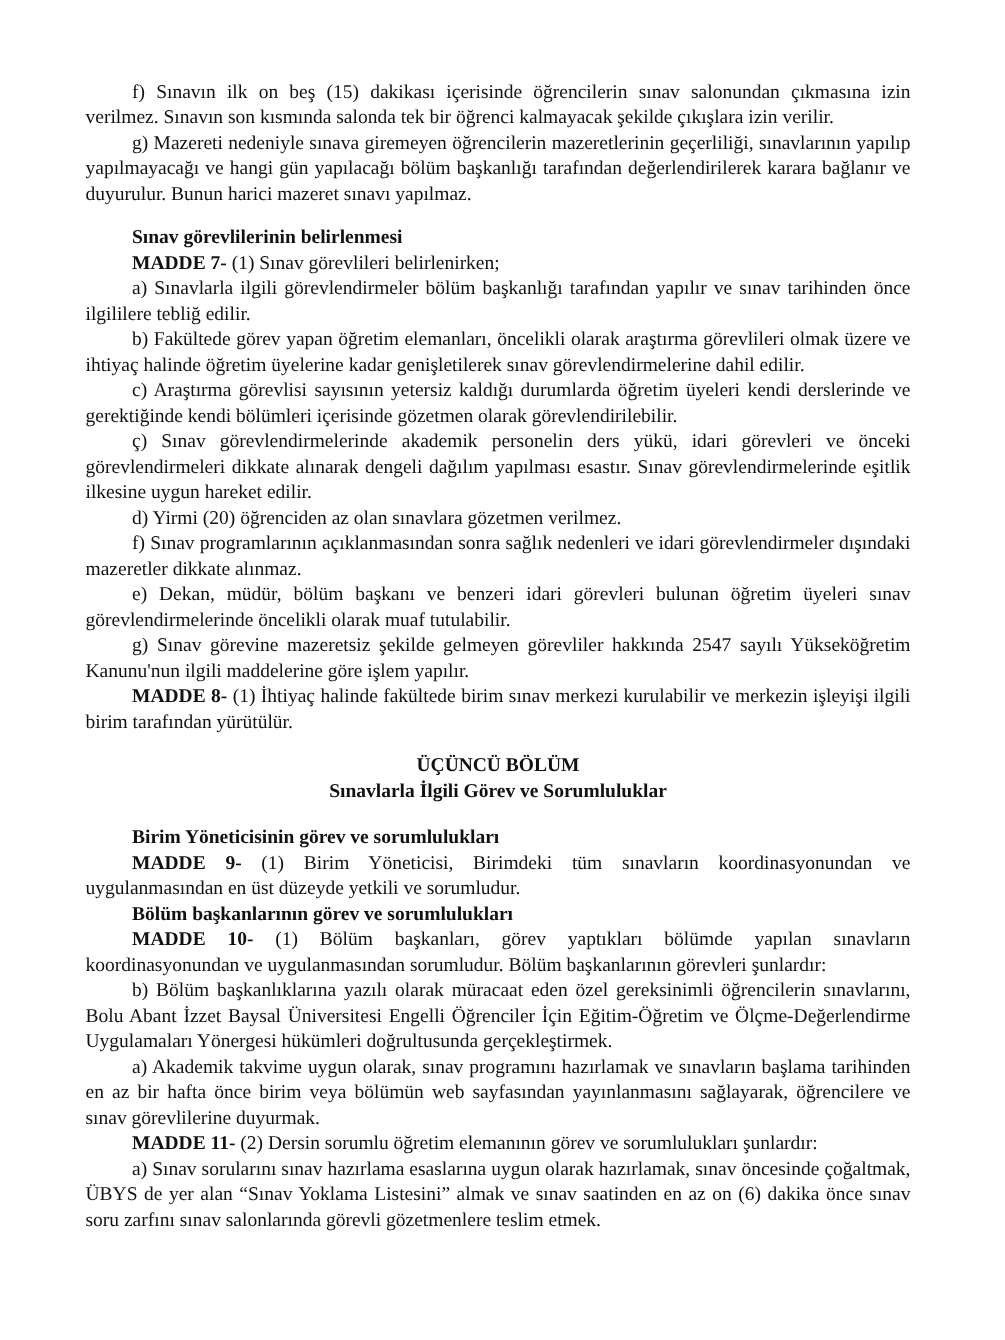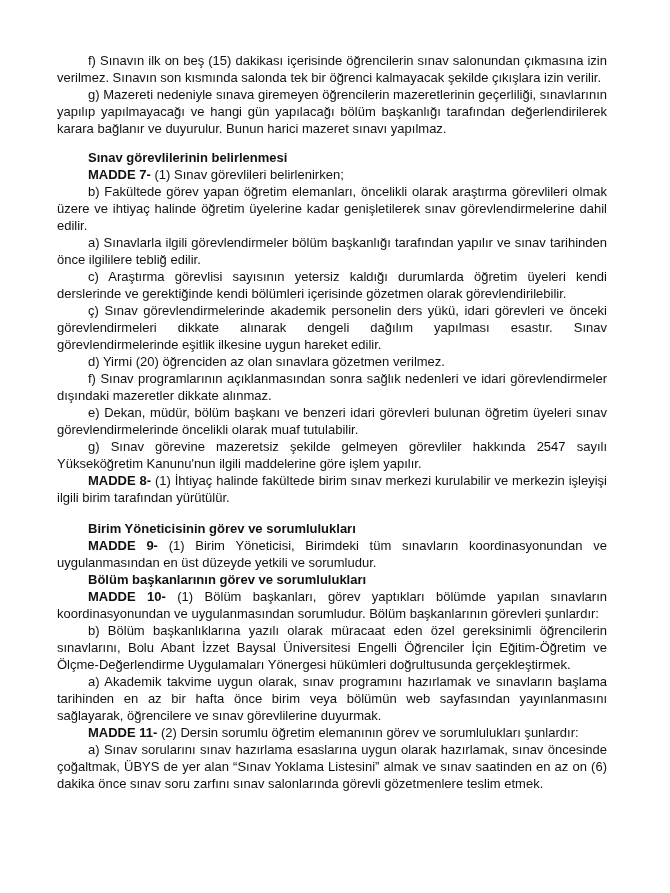--- a/index.html
+++ b/index.html
@@ -11,21 +11,21 @@
     width: 670px;
     height: 893px;
     overflow: hidden;
   }
   .page {
     box-sizing: border-box;
     width: 670px;
     height: 893px;
     padding: 52px 63px 20px 57px;
     background: #ffffff;
-    font-family: Liberation Sans, sans-serif;
+    font-family: Liberation Serif, serif;
     font-size: 13px;
     line-height: 17px;
     color: #111111;
   }
   .page p {
     margin: 0;
     text-align: justify;
     text-indent: 31px;
   }
   .heading {
@@ -49,32 +49,34 @@
 </head>
 <body>
 
 <div class="page">
 
   <p>f) Sınavın ilk on beş (15) dakikası içerisinde öğrencilerin sınav salonundan çıkmasına izin verilmez. Sınavın son kısmında salonda tek bir öğrenci kalmayacak şekilde çıkışlara izin verilir.</p>
   <p>g) Mazereti nedeniyle sınava giremeyen öğrencilerin mazeretlerinin geçerliliği, sınavlarının yapılıp yapılmayacağı ve hangi gün yapılacağı bölüm başkanlığı tarafından değerlendirilerek karara bağlanır ve duyurulur. Bunun harici mazeret sınavı yapılmaz.</p>
 
   <p class="heading gap">Sınav görevlilerinin belirlenmesi</p>
   <p><span class="madde-label">MADDE 7-</span><span> (1) Sınav görevlileri belirlenirken;</span></p>
+  <p>a) Sınavlarla ilgili görevlendirmeler bölüm başkanlığı tarafından yapılır ve sınav tarihinden önce ilgililere tebliğ edilir.</p>
   <p>b) Fakültede görev yapan öğretim elemanları, öncelikli olarak araştırma görevlileri olmak üzere ve ihtiyaç halinde öğretim üyelerine kadar genişletilerek sınav görevlendirmelerine dahil edilir.</p>
-  <p>a) Sınavlarla ilgili görevlendirmeler bölüm başkanlığı tarafından yapılır ve sınav tarihinden önce ilgililere tebliğ edilir.</p>
   <p>c) Araştırma görevlisi sayısının yetersiz kaldığı durumlarda öğretim üyeleri kendi derslerinde ve gerektiğinde kendi bölümleri içerisinde gözetmen olarak görevlendirilebilir.</p>
   <p>ç) Sınav görevlendirmelerinde akademik personelin ders yükü, idari görevleri ve önceki görevlendirmeleri dikkate alınarak dengeli dağılım yapılması esastır. Sınav görevlendirmelerinde eşitlik ilkesine uygun hareket edilir.</p>
   <p>d) Yirmi (20) öğrenciden az olan sınavlara gözetmen verilmez.</p>
   <p>f) Sınav programlarının açıklanmasından sonra sağlık nedenleri ve idari görevlendirmeler dışındaki mazeretler dikkate alınmaz.</p>
   <p>e) Dekan, müdür, bölüm başkanı ve benzeri idari görevleri bulunan öğretim üyeleri sınav görevlendirmelerinde öncelikli olarak muaf tutulabilir.</p>
   <p>g) Sınav görevine mazeretsiz şekilde gelmeyen görevliler hakkında 2547 sayılı Yükseköğretim Kanunu'nun ilgili maddelerine göre işlem yapılır.</p>
 
   <p><span class="madde-label">MADDE 8-</span><span> (1) İhtiyaç halinde fakültede birim sınav merkezi kurulabilir ve merkezin işleyişi ilgili birim tarafından yürütülür.</span></p>
 
   <div class="chapter gap">
+    <p>ÜÇÜNCÜ BÖLÜM</p>
+    <p>Sınavlarla İlgili Görev ve Sorumluluklar</p>
   </div>
 
   <p class="heading gap-lg">Birim Yöneticisinin görev ve sorumlulukları</p>
   <p><span class="madde-label">MADDE 9-</span><span> (1) Birim Yöneticisi, Birimdeki tüm sınavların koordinasyonundan ve uygulanmasından en üst düzeyde yetkili ve sorumludur.</span></p>
 
   <p class="heading">Bölüm başkanlarının görev ve sorumlulukları</p>
   <p><span class="madde-label">MADDE 10-</span><span> (1) Bölüm başkanları, görev yaptıkları bölümde yapılan sınavların koordinasyonundan ve uygulanmasından sorumludur. Bölüm başkanlarının görevleri şunlardır:</span></p>
   <p>b) Bölüm başkanlıklarına yazılı olarak müracaat eden özel gereksinimli öğrencilerin sınavlarını, Bolu Abant İzzet Baysal Üniversitesi Engelli Öğrenciler İçin Eğitim-Öğretim ve Ölçme-Değerlendirme Uygulamaları Yönergesi hükümleri doğrultusunda gerçekleştirmek.</p>
   <p>a) Akademik takvime uygun olarak, sınav programını hazırlamak ve sınavların başlama tarihinden en az bir hafta önce birim veya bölümün web sayfasından yayınlanmasını sağlayarak, öğrencilere ve sınav görevlilerine duyurmak.</p>
 

